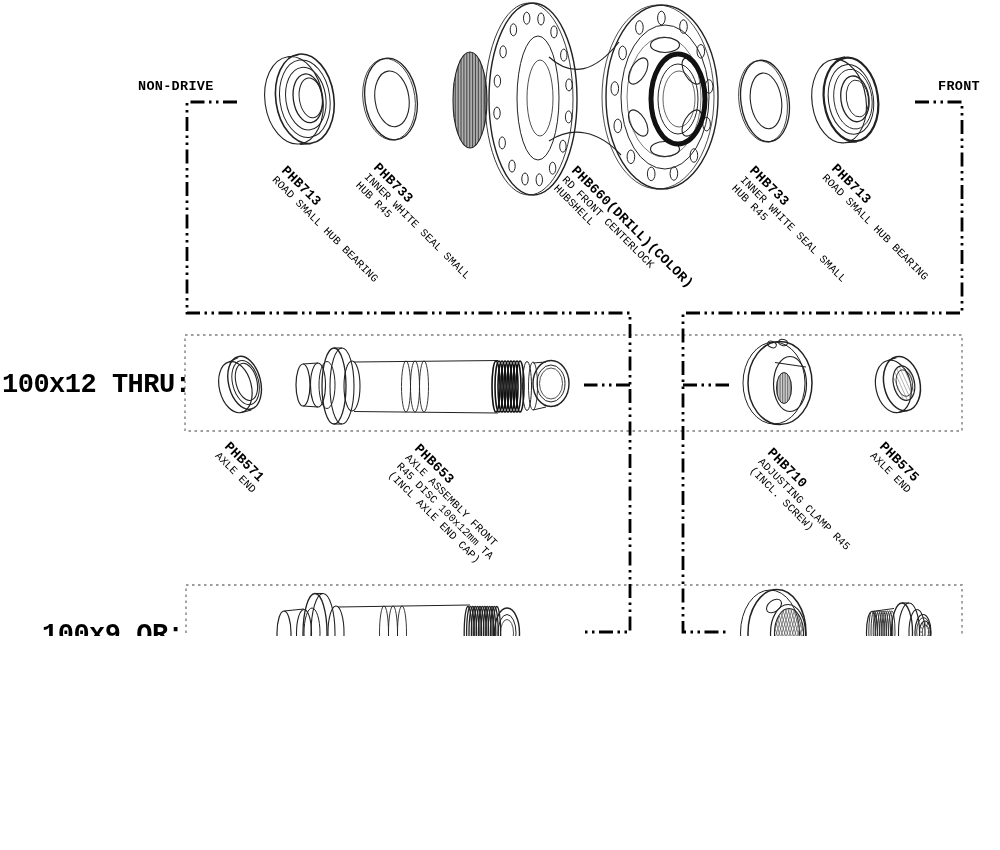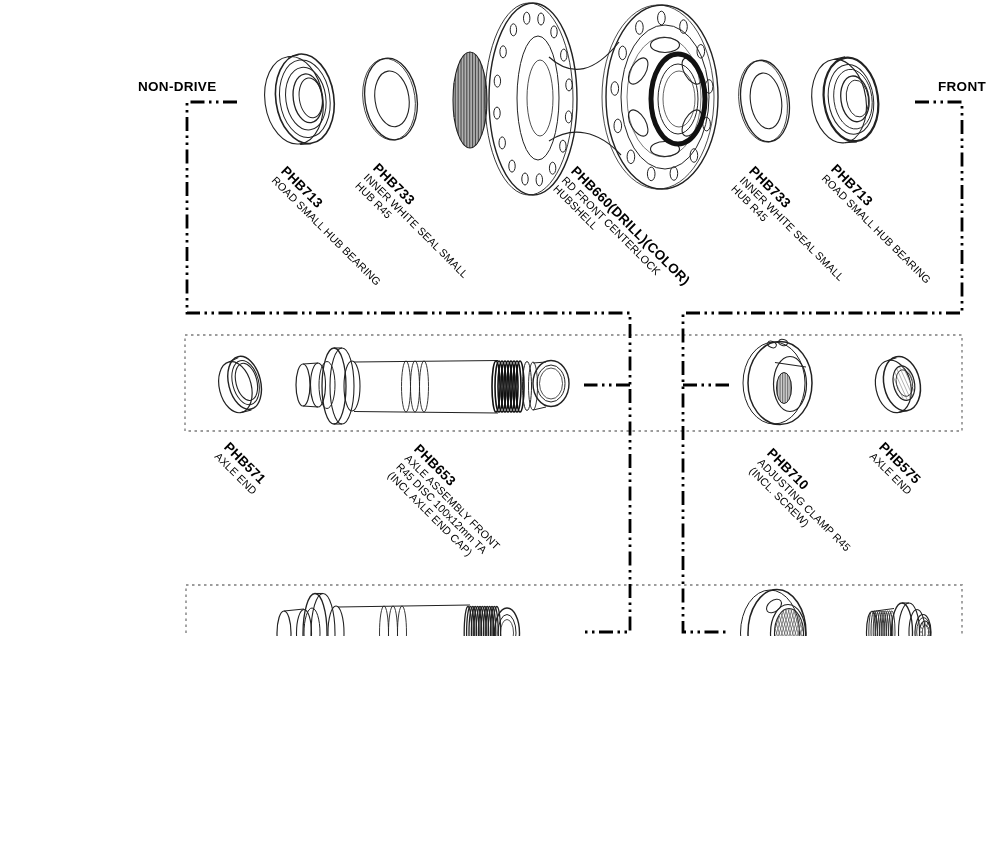--- a/index.html
+++ b/index.html
@@ -1,17 +1,17 @@
 <!DOCTYPE html>
 <html><head>
 <meta charset="utf-8">
 <style>
   html,body{margin:0;padding:0;background:#fff;}
   body{width:1000px;height:850px;font-family:"Liberation Sans",sans-serif;color:#000;}
-  #canvas{position:relative;width:1000px;height:636px;background:#fff;overflow:hidden;}
+  #canvas{position:relative;width:1000px;height:636px;background:#fff;overflow:hidden;font-family:Liberation Mono, monospace;}
   #art{position:absolute;left:0;top:0;}
   .side-lbl{position:absolute;font-weight:bold;font-size:13.5px;letter-spacing:.3px;white-space:nowrap;}
   .row-lbl{position:absolute;font-weight:bold;font-size:27px;letter-spacing:-.5px;white-space:nowrap;}
   .part-label{position:absolute;transform:rotate(45deg);transform-origin:0 0;white-space:nowrap;}
   .part-label .num{display:block;font-weight:bold;font-size:13.5px;line-height:14px;letter-spacing:.2px;}
   .part-label .desc{display:block;font-weight:normal;font-size:10.8px;line-height:12px;letter-spacing:.1px;}
 </style>
 </head>
 <body>
 
@@ -304,21 +304,23 @@
         <line x1="926.375" y1="627.2368602791856" x2="927.6125" y2="622.9500345304526" stroke="#333" stroke-width="0.8"></line>
         <line x1="927.3815698604072" y1="629.25" x2="929.5249827347737" y2="626.775" stroke="#333" stroke-width="0.8"></line>
         <ellipse cx="925.5" cy="632" rx="3.2" ry="7" fill="none" stroke="#222" stroke-width="0.8"></ellipse>
       </g>
     </svg>
 
   <div class="side-lbl" style="left:138px;top:79px">NON-DRIVE</div>
 
   <div class="side-lbl" style="left:938px;top:79px">FRONT</div>
 
-
+  <div class="row-lbl" style="left:2px;top:370px">100x12 THRU:</div>
+
+  <div class="row-lbl" style="left:42px;top:620px">100x9 QR:</div>
 
   <div id="labels">
       <div class="part-label" style="left: 288px; top: 164px;">
         <span class="num">PHB713</span>
         <span class="desc">ROAD SMALL HUB BEARING</span>
       </div>
       <div class="part-label" style="left: 380px; top: 161px;">
         <span class="num">PHB733</span>
         <span class="desc">INNER WHITE SEAL SMALL</span>
         <span class="desc">HUB R45</span>

